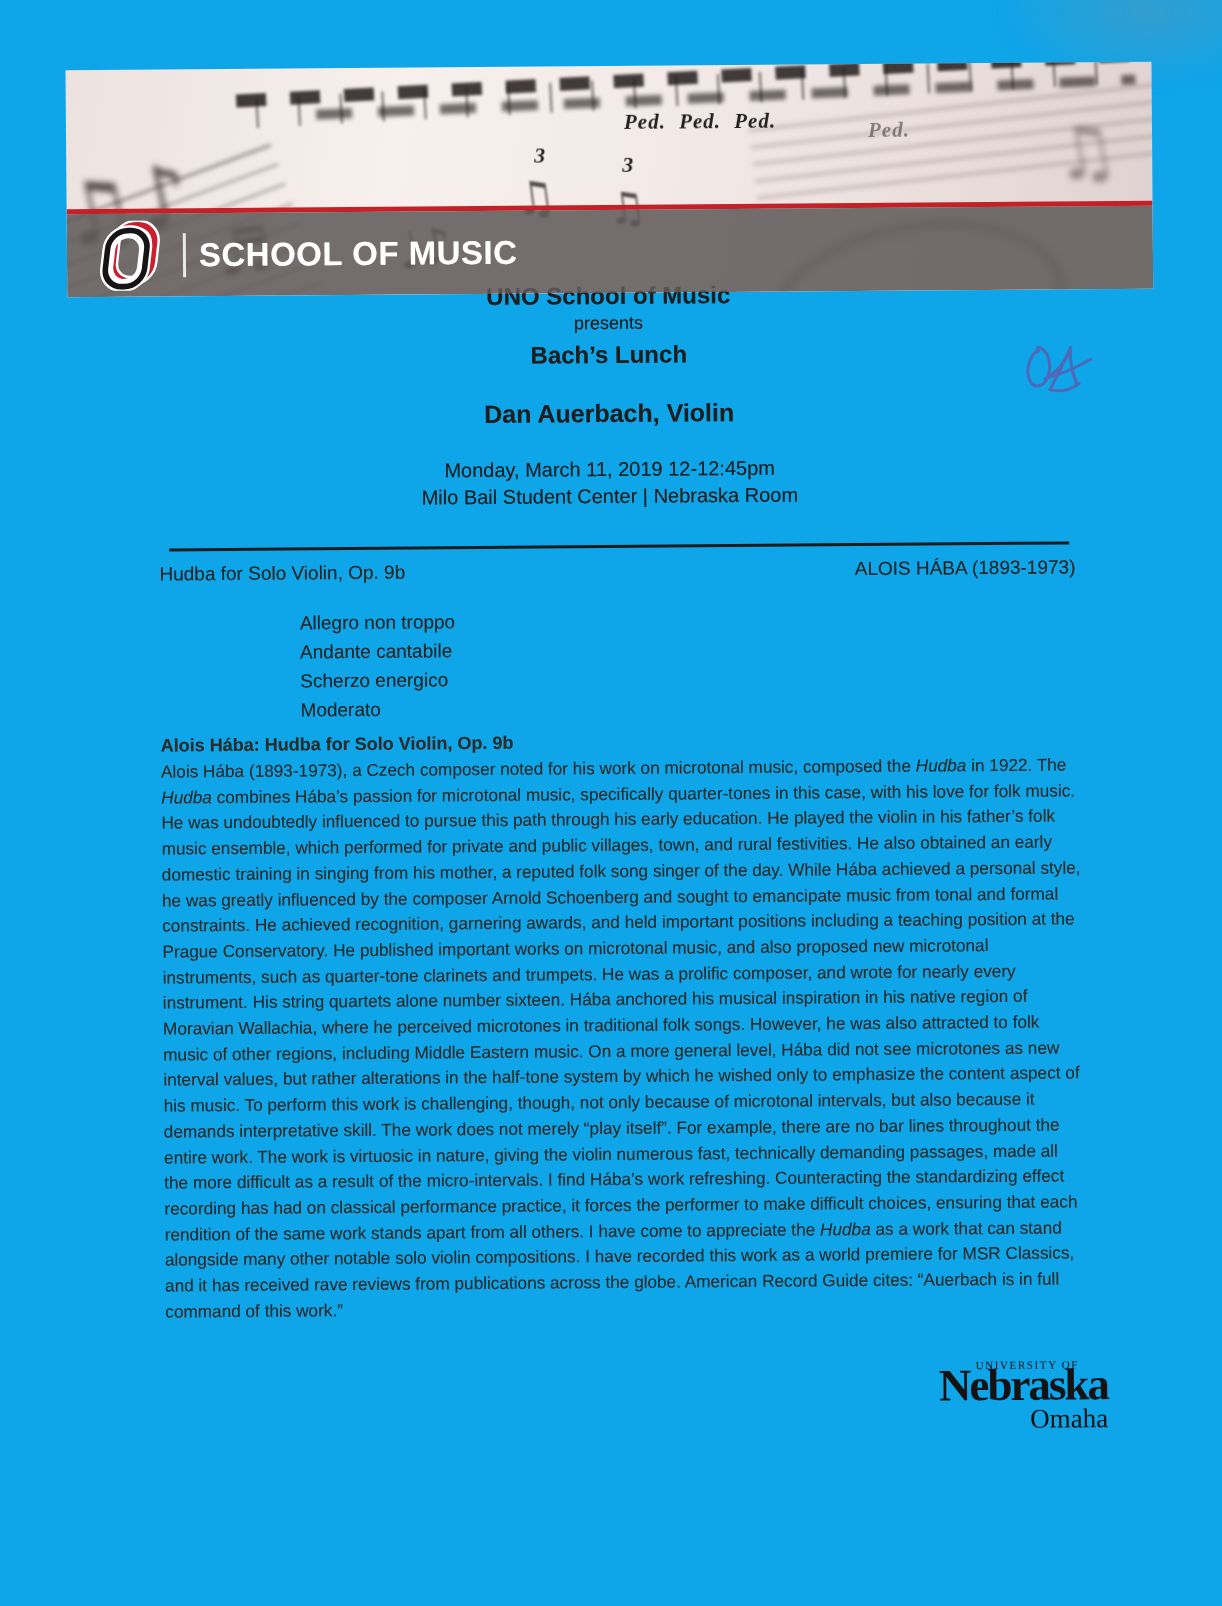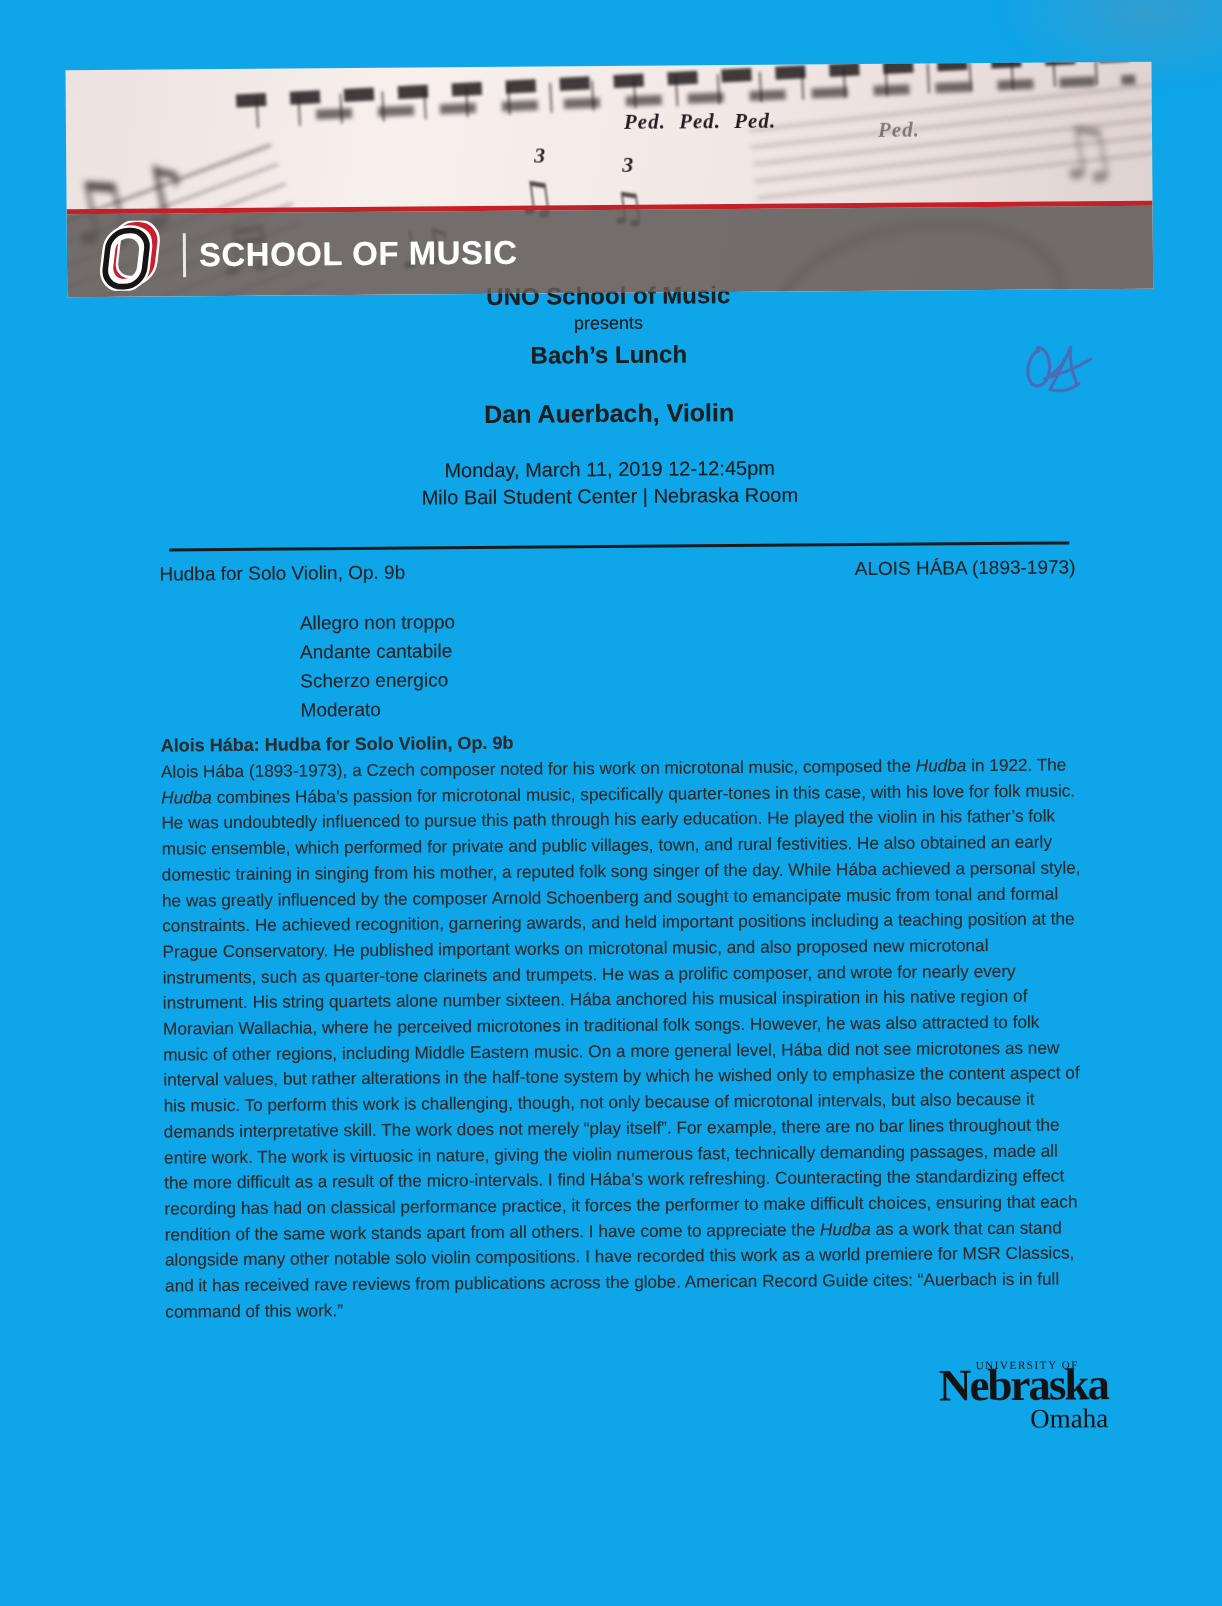--- a/index.html
+++ b/index.html
@@ -42,21 +42,21 @@
   .n4 { left:448px; top:104px; font-size:46px; transform:rotate(-7deg);  filter:blur(1.2px); }
   .n5 { left:540px; top:116px; font-size:44px; transform:rotate(-7deg);  filter:blur(1.2px); }
   .n6 { left:986px; top:48px;  font-size:72px; transform:rotate(-10deg); filter:blur(3px); opacity:.55; }
   .ring { left:700px; top:158px; width:300px; height:170px; border:10px solid rgba(74,62,60,.42);
     border-radius:50%; transform:rotate(-9deg); filter:blur(4px); }
   .ped {
     font-family:"Liberation Serif", serif; font-style:italic; font-weight:bold;
     color:#241d20; font-size:21px; letter-spacing:1px; word-spacing:7px; filter:blur(.5px);
   }
   .ped1 { left:558px; top:44px; }
-  .ped2 { left:802px; top:54px; opacity:.5;margin-left:10px; }
+  .ped2 { left:802px; top:54px; opacity:.5; }
   .trip { font-family:"Liberation Serif", serif; font-style:italic; font-weight:bold;
     color:#2a2224; font-size:22px; filter:blur(.6px); }
   .t1 { left:468px; top:76px; }
   .t2 { left:556px; top:86px; }
 
   .redline { position:absolute; left:0; top:139px; width:100%; height:5px; background:#c32127; z-index:3; }
   .band {
     position:absolute; left:0; top:144px; width:100%; height:83px;
     background:rgba(95,91,90,0.87); z-index:3; display:flex; align-items:center;
   }

